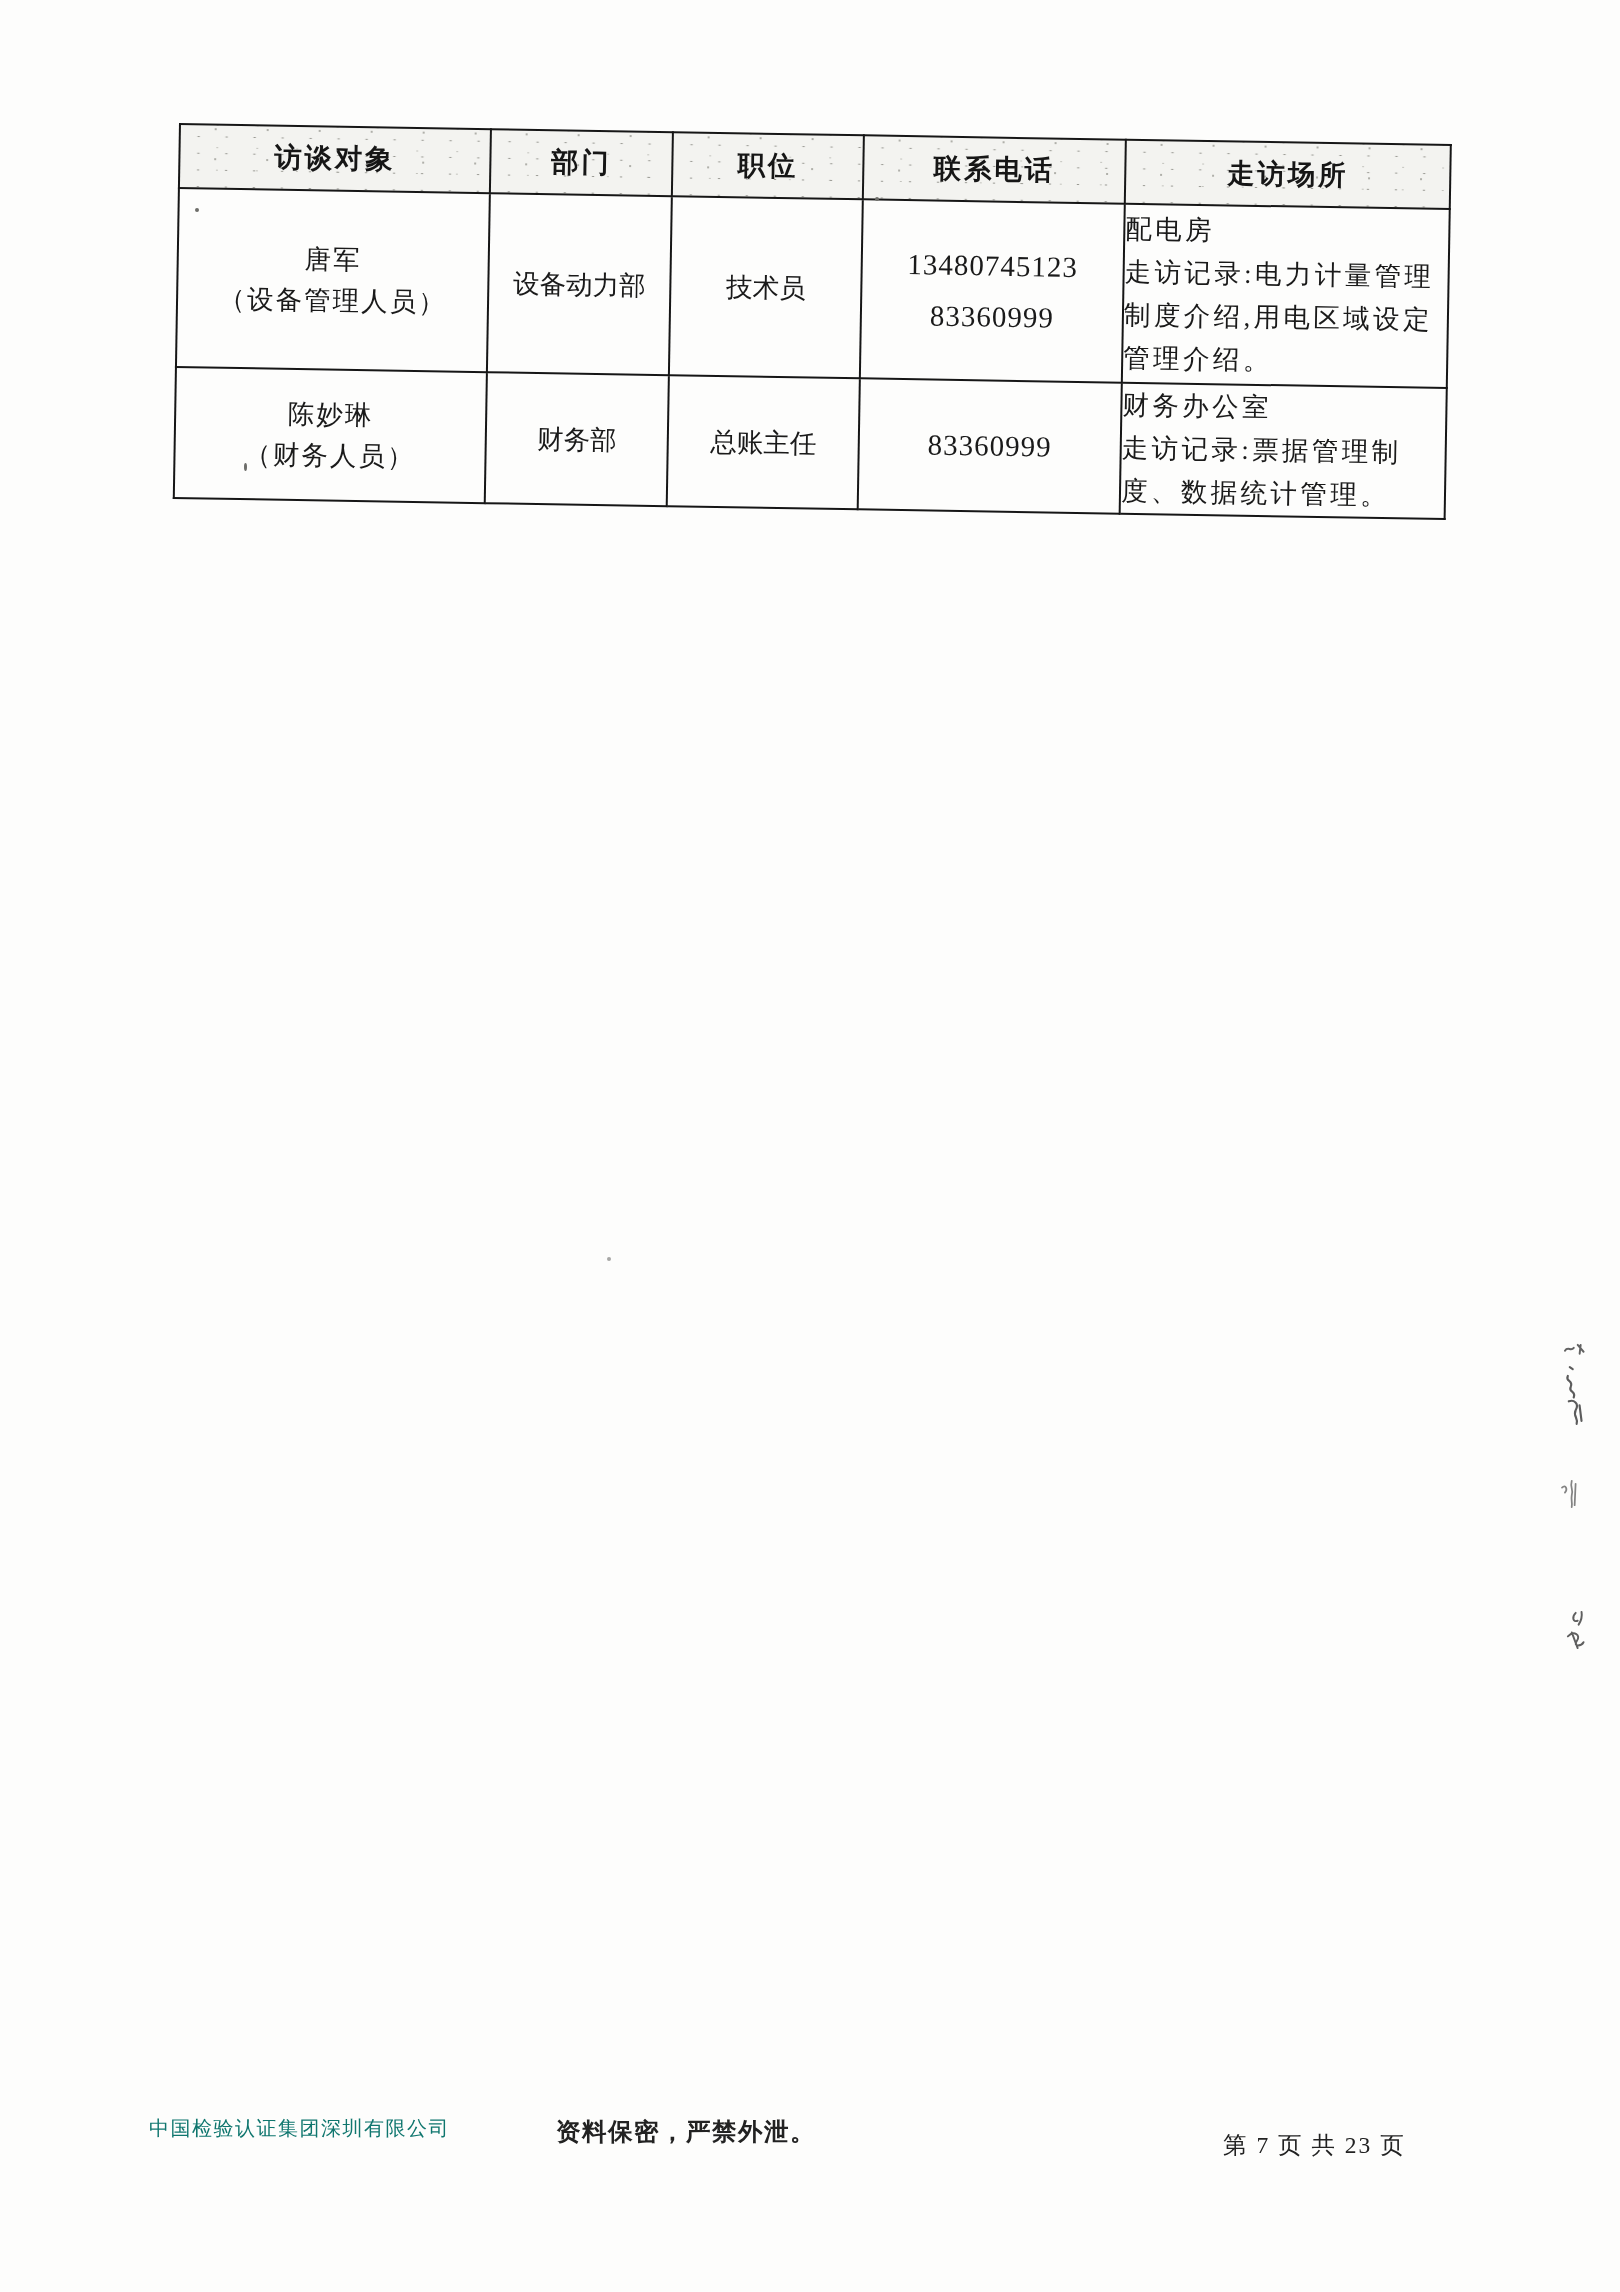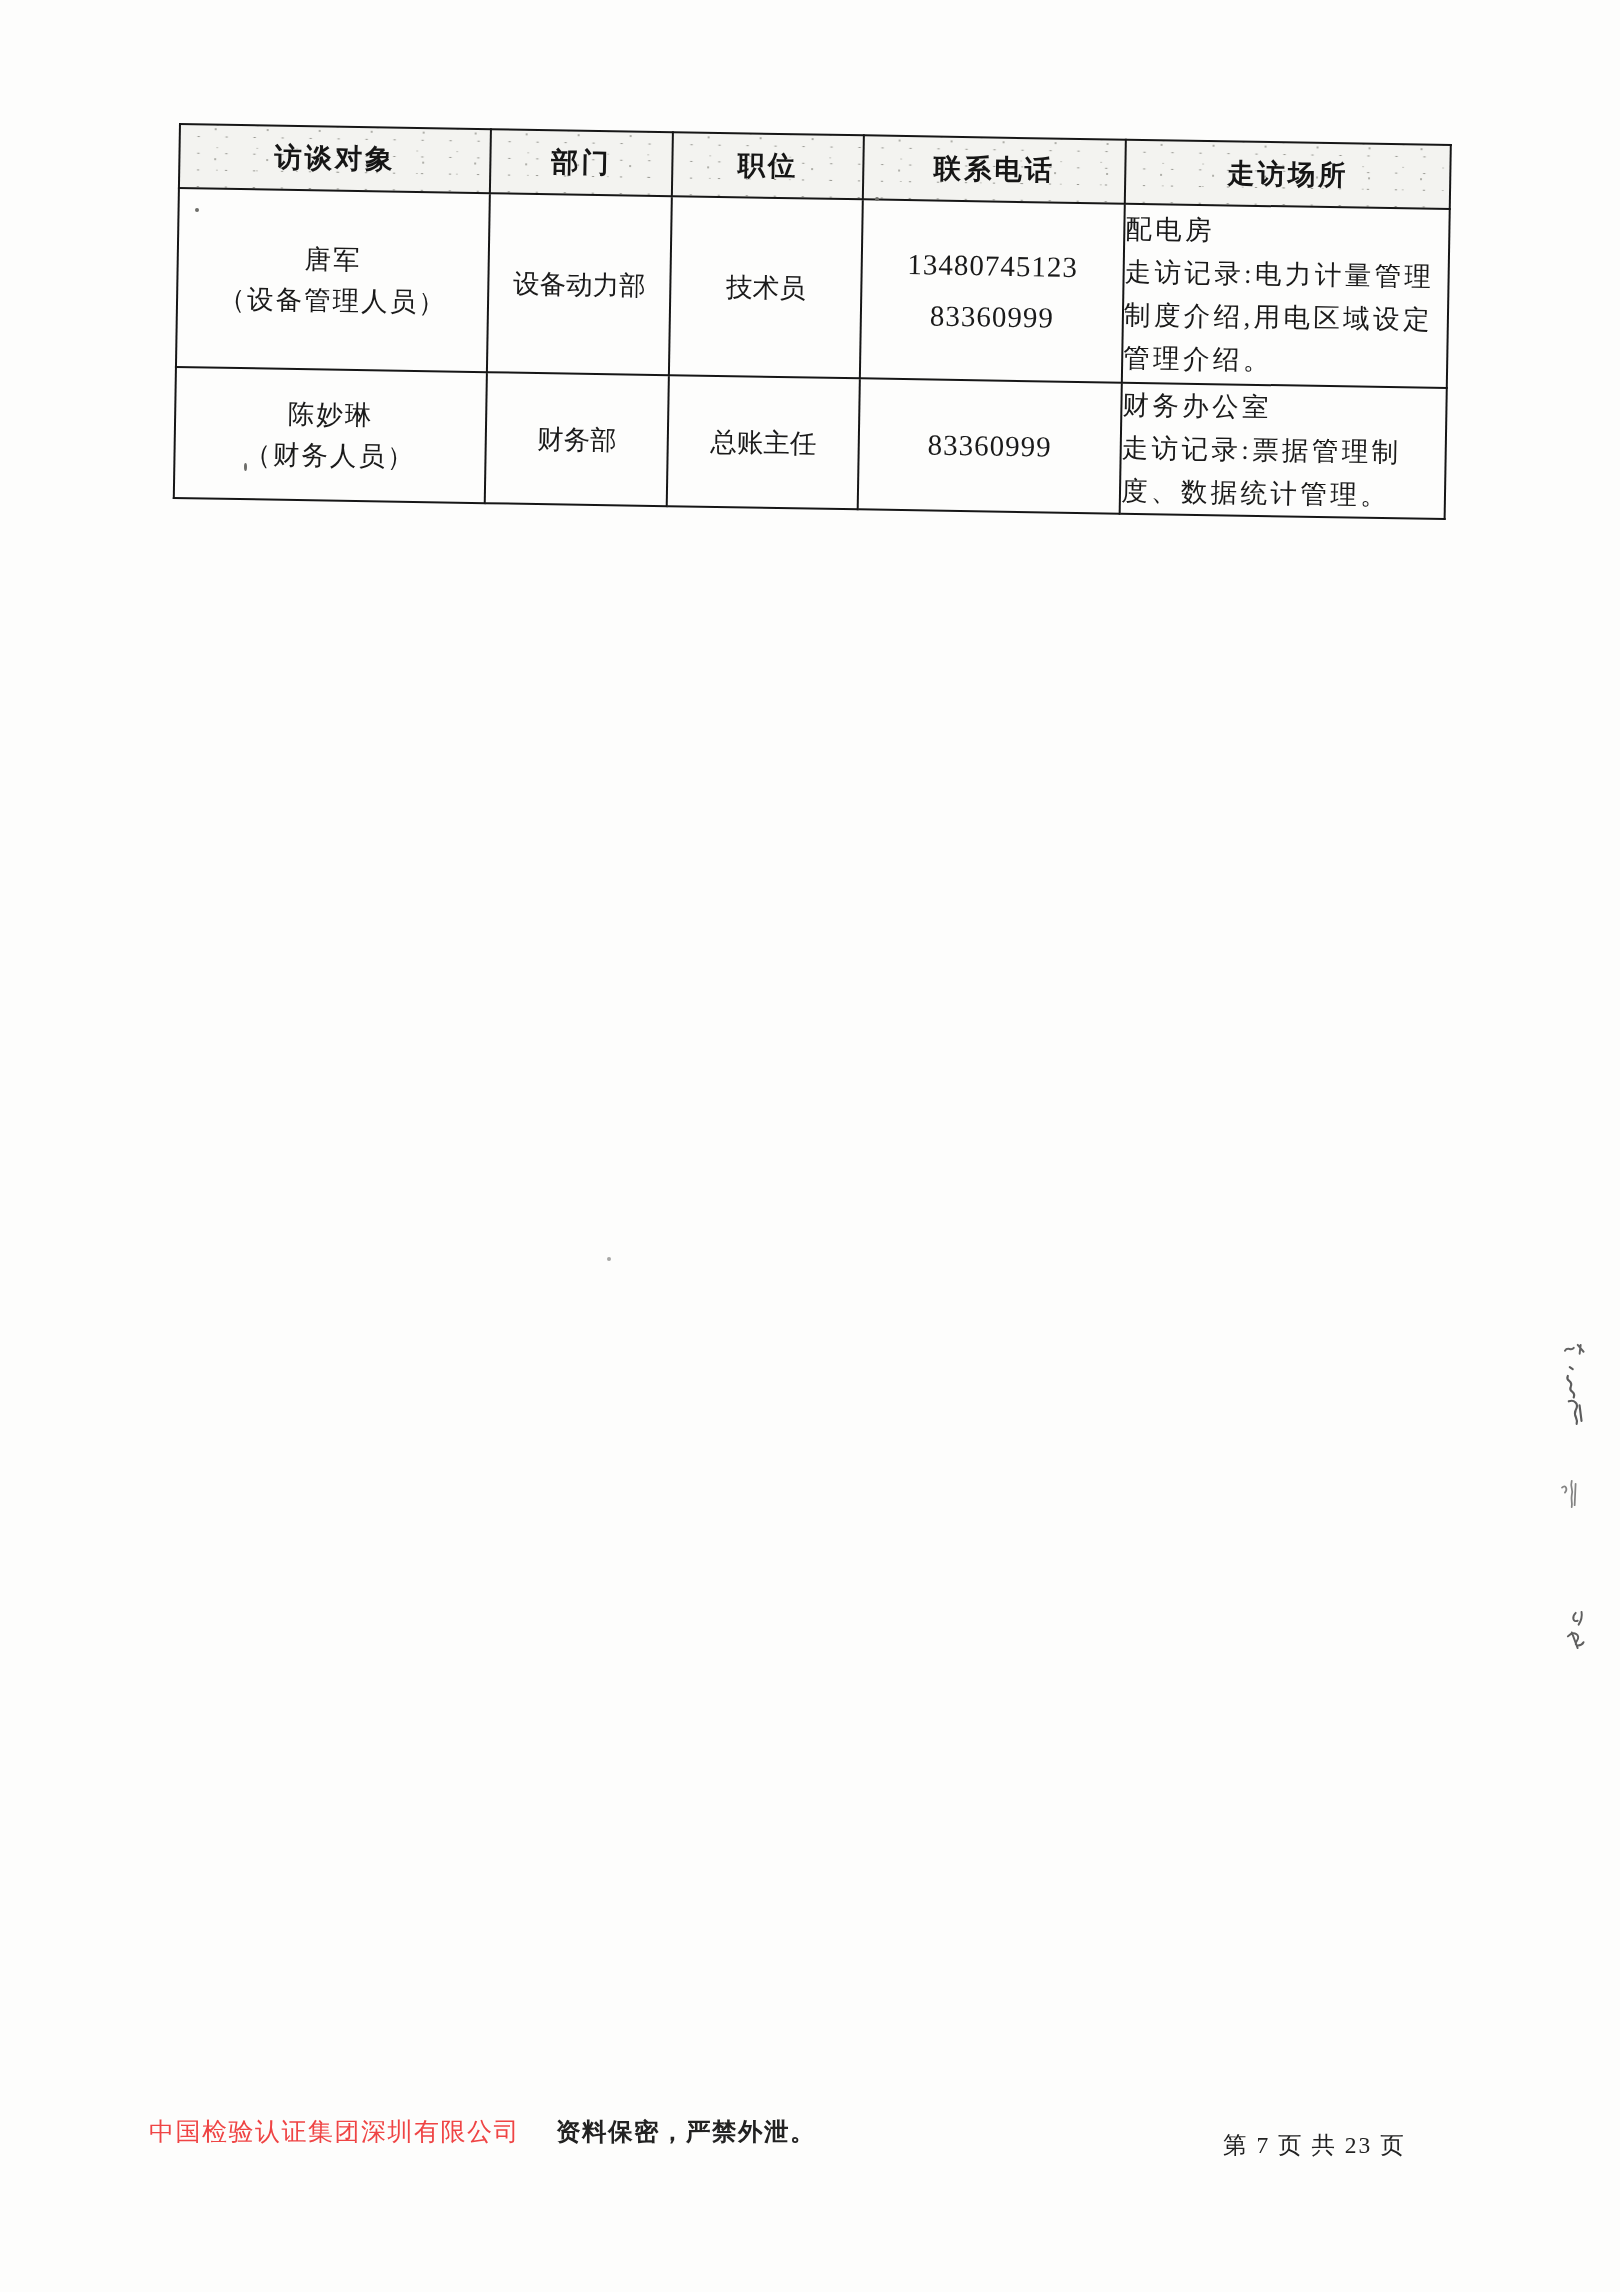--- a/index.html
+++ b/index.html
@@ -69,21 +69,21 @@
   .visit-line {
     font-size: 26.5px;
     line-height: 43px;
     letter-spacing: 3.4px;
     white-space: nowrap;
   }
 
   
   .footer-company {
     position: absolute; left: 149px; top: 2115px;
-    font-size: 25px; letter-spacing: 1.5px; color: #ef4444;
+    font-size: 20px; letter-spacing: 1.5px; color: #0f766e;
   }
   .footer-confidential {
     position: absolute; left: 556px; top: 2115px;
     font-size: 24.5px; letter-spacing: 1.5px; color: #222; font-weight: bold;
   }
   .footer-page {
     position: absolute; left: 1223px; top: 2129px;
     font-size: 23.5px; letter-spacing: 2px; color: #222;
   }
 

